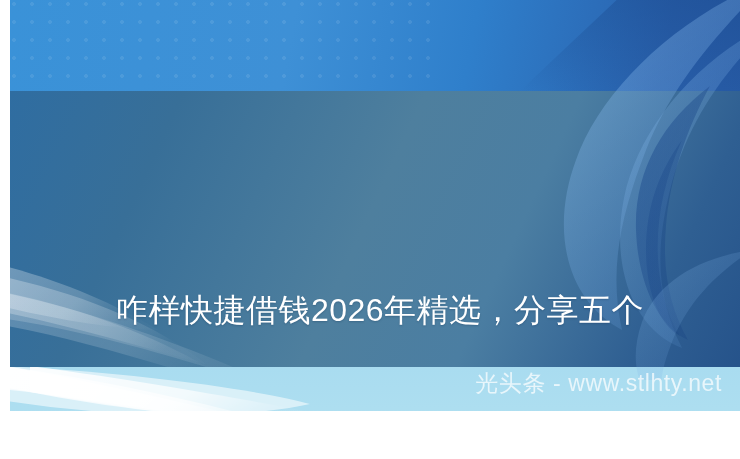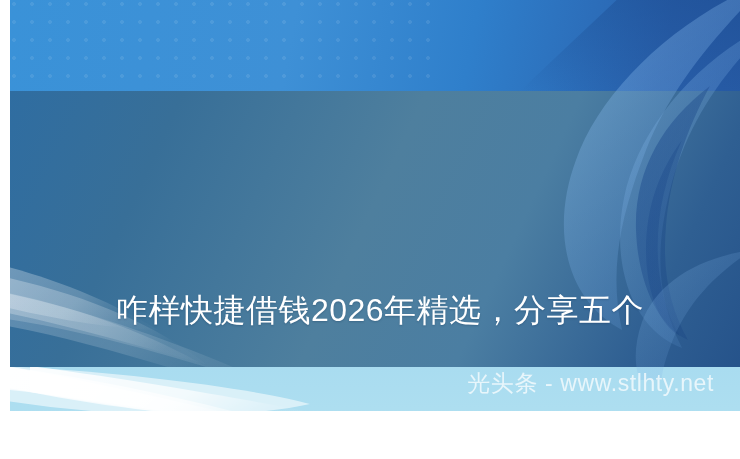--- a/index.html
+++ b/index.html
@@ -89,21 +89,21 @@
     font-size: 32px;
     line-height: 52px;
     letter-spacing: 0.5px;
     white-space: pre;
     text-shadow: 0 1px 2px rgba(10,40,70,0.25);
   }
 
   
   #watermark {
     position: absolute;
-    right: 36px;
+    right: 28px;
     bottom: 12px;
     font-size: 23px;
     letter-spacing: 0.6px;
     color: rgba(255,255,255,0.72);
     white-space: nowrap;
   }
 </style>
 </head>
 <body>
 

